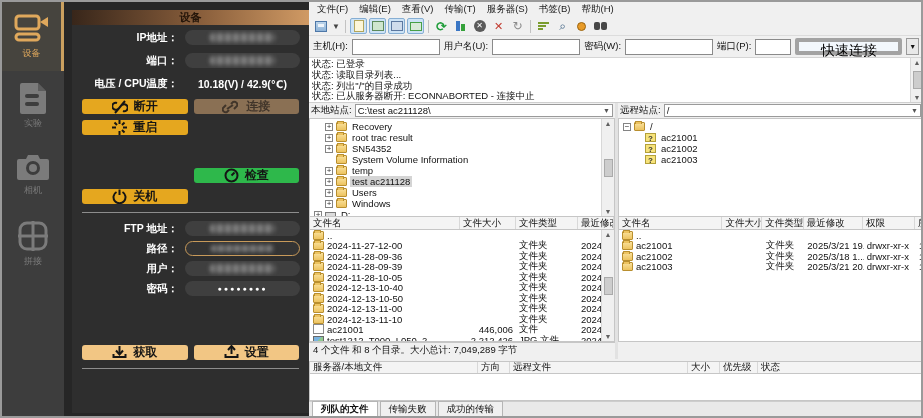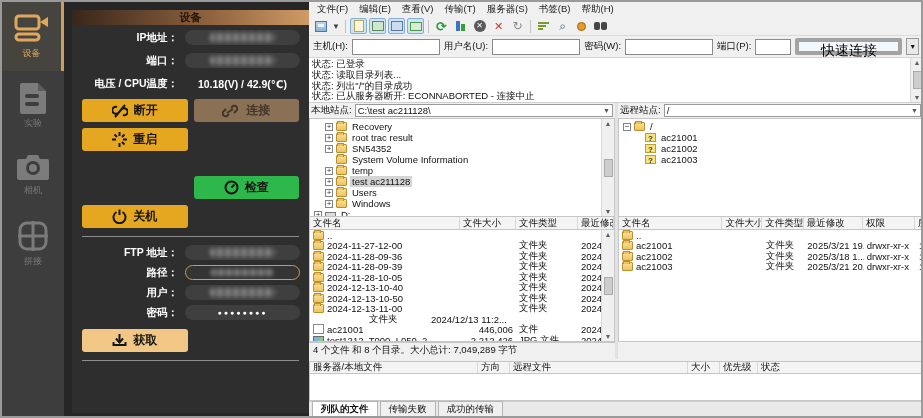--- a/index.html
+++ b/index.html
@@ -22,27 +22,27 @@
   .frow{display:flex;align-items:center;height:21px;padding:0 9px;margin-top:2px;}
   .flabel{width:104px;text-align:right;font-size:10.5px;font-weight:bold;padding-right:7px;white-space:nowrap;}
   .fbox{flex:1;height:15px;background:#3f3f3f;border-radius:8px;position:relative;overflow:hidden;}
   .fbox.hl{border:1px solid #c89a5a;background:#343434;}
   .blob{position:absolute;top:3px;bottom:3px;left:22%;right:22%;border-radius:4px;
         background:repeating-linear-gradient(90deg,#9b9b9b 0 4px,#5c5c5c 4px 8px);filter:blur(2px);opacity:.85;}
   .fvalue{flex:1;text-align:center;font-size:10.5px;font-weight:bold;}
   .dots{flex:1;height:15px;background:#3f3f3f;border-radius:8px;text-align:center;font-size:7px;
         line-height:15px;letter-spacing:2px;color:#fff;}
   .btn-grid{display:grid;grid-template-columns:1fr 1fr;gap:6px;padding:5px 10px 2px 10px;}
-  .dev-btn{height:23px;border-radius:3px;display:flex;align-items:center;justify-content:center;gap:6px;
+  .dev-btn{height:15px;border-radius:3px;display:flex;align-items:center;justify-content:center;gap:6px;
            font-size:12px;font-weight:bold;color:#151515;cursor:pointer;}
   .dev-btn svg{display:block;}
   .gold{background:#e5a71f;}
   .brown{background:#8a7054;color:#41352a;gap:8px;}
   .greenb{background:#2eb84b;margin-top:48px;}
-  .tan{background:#f2c684;}
+  .tan{background:#f2c684;margin-top:40px;}
   .hr{height:1px;background:#8d8d8d;margin:6px 10px;}
   .frow.compact{height:19px;margin-top:1px;}
 
   
   .fz{position:absolute;left:307px;top:0;width:614px;height:416px;background:#f0f0f0;color:#111;
       display:flex;flex-direction:column;font-size:10px;}
   .menubar{height:15px;display:flex;align-items:center;padding:1px 3px;gap:1px;background:#f0f0f0;}
   .menu-item{padding:0 5px;font-size:9.5px;color:#222;cursor:pointer;}
   .toolbar{height:19px;display:flex;align-items:center;padding:0 3px;gap:2px;border-bottom:1px solid #dcdcdc;}
   .tbtn{width:17px;height:16px;display:flex;align-items:center;justify-content:center;cursor:pointer;
@@ -319,20 +319,32 @@
           <svg width="15" height="15" viewBox="0 0 15 15">
               <g fill="none" stroke="#151515" stroke-width="2">
             <line x1="7.5" y1="1" x2="7.5" y2="8"></line>
                 <path d="M4 5.5 l3.5 4 l3.5 -4"></path>
             <path d="M1.5 9 v3 h12 v-3"></path>
               </g>
             </svg>
         </span>
         <span>获取</span>
       </div>
+      <div class="dev-btn tan">
+        <span>
+          <svg width="15" height="15" viewBox="0 0 15 15">
+              <g fill="none" stroke="#151515" stroke-width="2">
+            <line x1="7.5" y1="9" x2="7.5" y2="2"></line>
+                <path d="M4 5 l3.5 -4 l3.5 4"></path>
+            <path d="M1.5 9 v3 h12 v-3"></path>
+              </g>
+            </svg>
+        </span>
+        <span>设置</span>
+      </div>
     </div>
 
     <div class="hr"></div>
   </section>
 
   <section class="fz">
 
     <div class="menubar">
   <span class="menu-item">文件(F)</span>
 
@@ -603,20 +615,24 @@
     <span class="lcell c-name">
                   <span class="tree-ic ic-folder"></span>
                   <span>2024-12-13-11-00</span>
                 </span>
     <span class="lcell c-size num"></span>
     <span class="lcell c-type">文件夹</span>
     <span class="lcell c-date">2024/12/13 11:2...</span>
   </div>
 
   <div class="lrow">
+    <span class="lcell c-name">
+                  <span class="tree-ic ic-folder"></span>
+                  <span>2024-12-13-11-10</span>
+                </span>
     <span class="lcell c-size num"></span>
     <span class="lcell c-type">文件夹</span>
     <span class="lcell c-date">2024/12/13 11:2...</span>
   </div>
 
   <div class="lrow">
     <span class="lcell c-name">
                   <span class="tree-ic ic-file"></span>
                   <span>ac21001</span>
                 </span>

